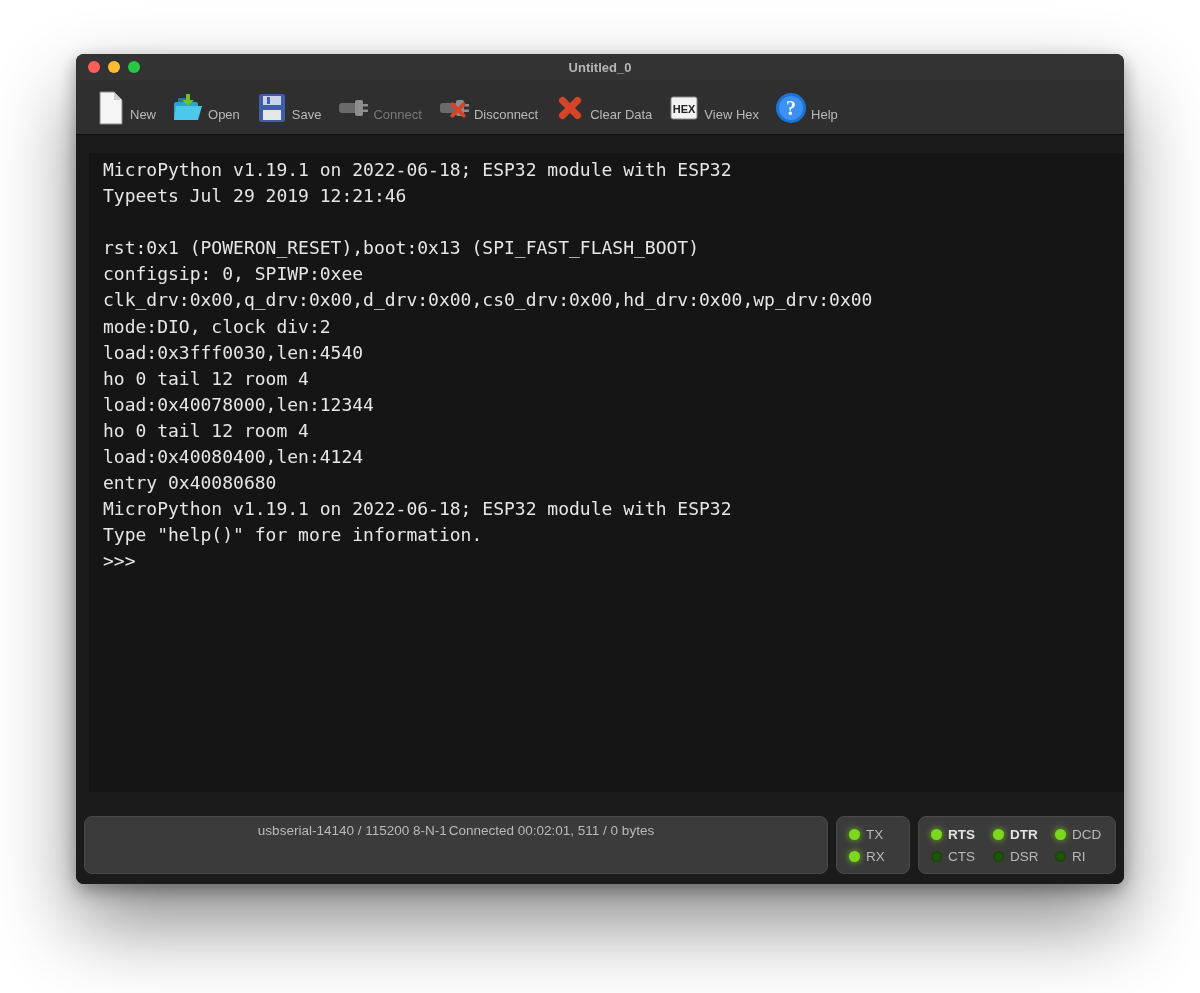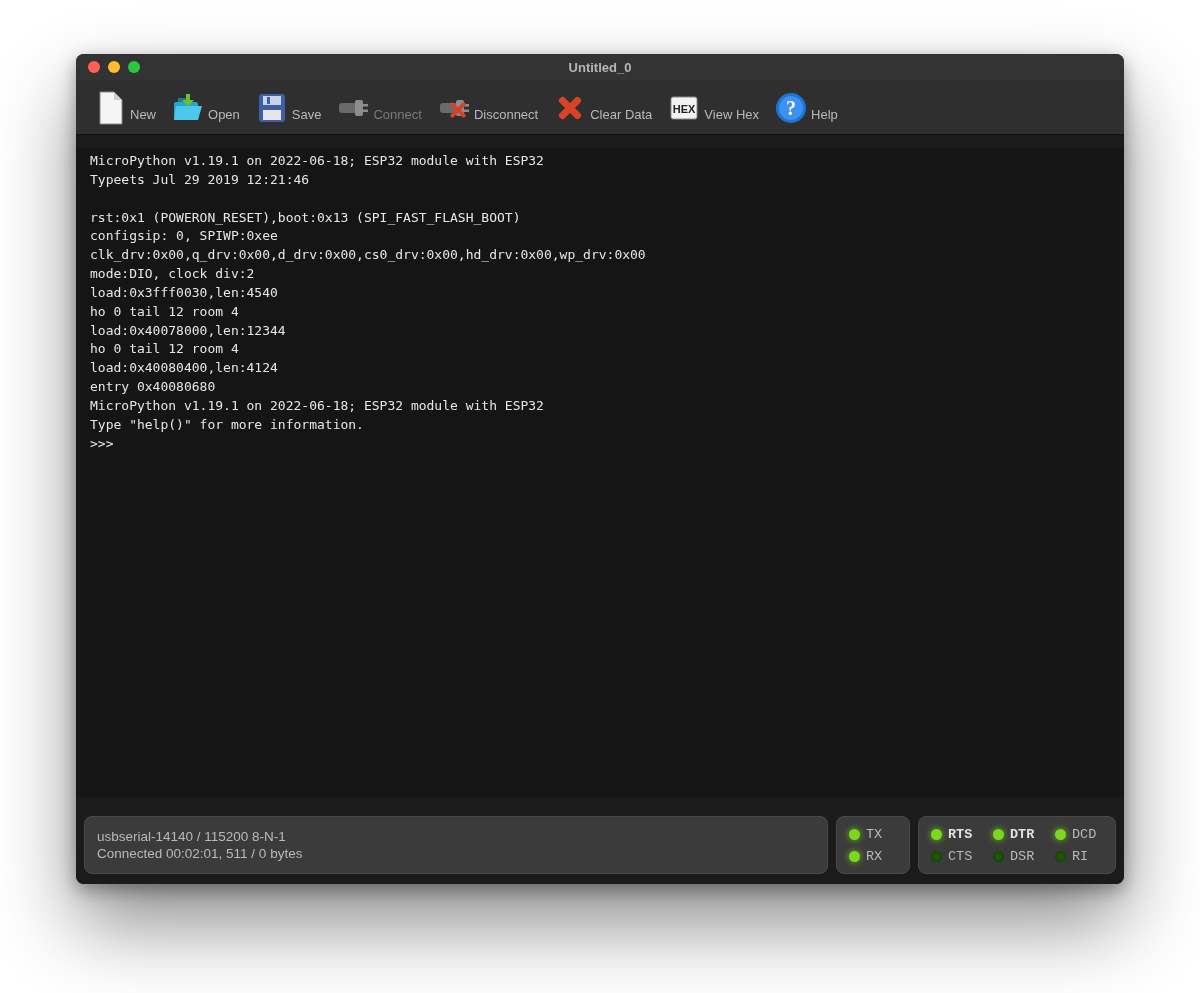--- a/index.html
+++ b/index.html
@@ -94,25 +94,26 @@
     align-items: center;
     justify-content: center;
   }
   .toolbtn .label { margin-top: 12px; white-space: nowrap; }
 
   .terminal {
     flex: 1 1 auto;
     background: var(--terminal);
     color: var(--text);
     font-family: "Menlo","Consolas","DejaVu Sans Mono",monospace;
-    font-size: 13px;
+    font-size: 18px;
     line-height: 1.45;
     padding: 4px 14px 10px 14px;
     white-space: pre;
     overflow: auto;
+    margin-left: 13px;
   }
 
   .statusbar {
     flex: 0 0 auto;
     display: flex;
     gap: 8px;
     padding: 6px 8px 10px 8px;
     background: #1b1b1b;
   }
   .statuspanel {
@@ -120,41 +121,40 @@
     border: 1px solid #4a4a4a;
     border-radius: 8px;
     color: var(--subtext);
     font-size: 13.5px;
     padding: 6px 12px;
     display: flex;
     align-items: center;
   }
   .statuspanel.left {
     flex: 1 1 auto;
-    flex-direction: column;
+    flex-direction: row;
     align-items: flex-start;
     justify-content: center;
     gap: 2px;
   }
   .statuspanel.leds {
     display: grid;
     grid-template-columns: auto auto;
     grid-auto-rows: 22px;
     column-gap: 14px;
     row-gap: 0px;
     align-items: center;
   }
   .statuspanel.leds.one { grid-template-columns: auto; }
   .statuspanel.leds.three { grid-template-columns: auto auto auto; }
   .led-item {
     display: flex;
     align-items: center;
     gap: 6px;
     min-width: 48px;
-    font-family: Liberation Mono, monospace;
   }
   .led {
     width: 11px;
     height: 11px;
     border-radius: 50%;
     background: var(--led-off);
     box-shadow: 0 0 4px rgba(0,0,0,.5) inset;
   }
   .led.on {
     background: var(--led-on);

